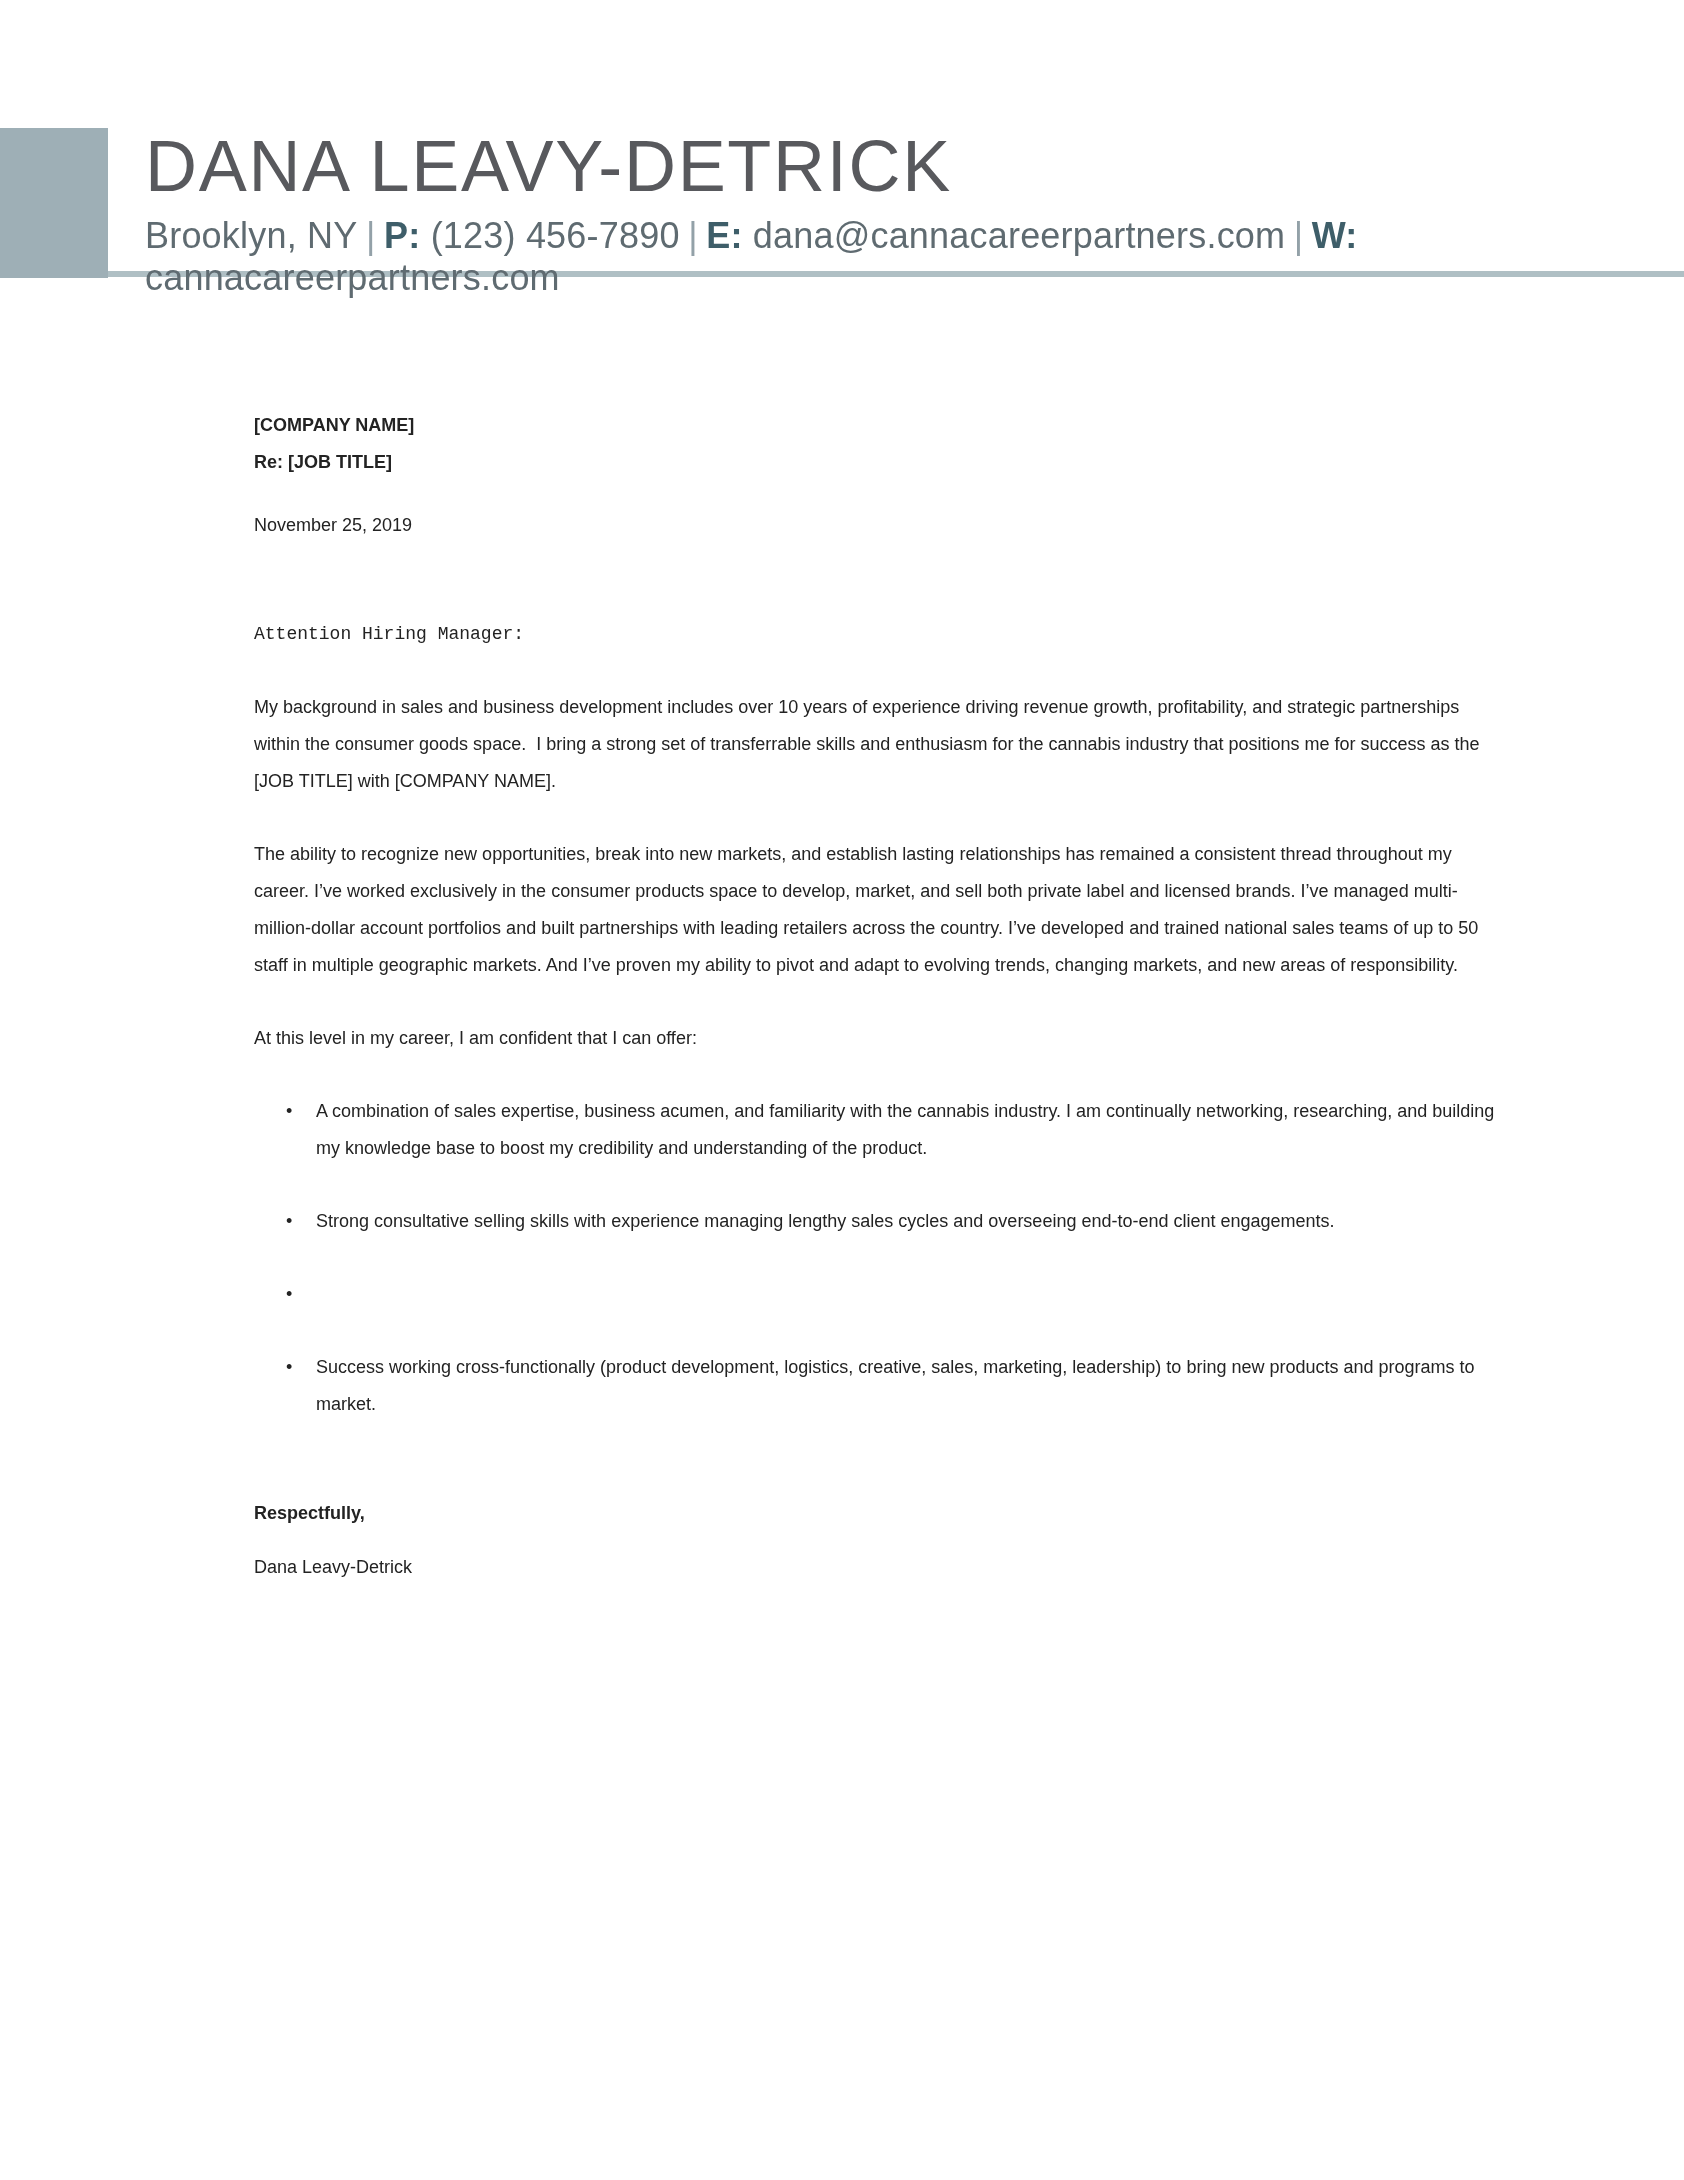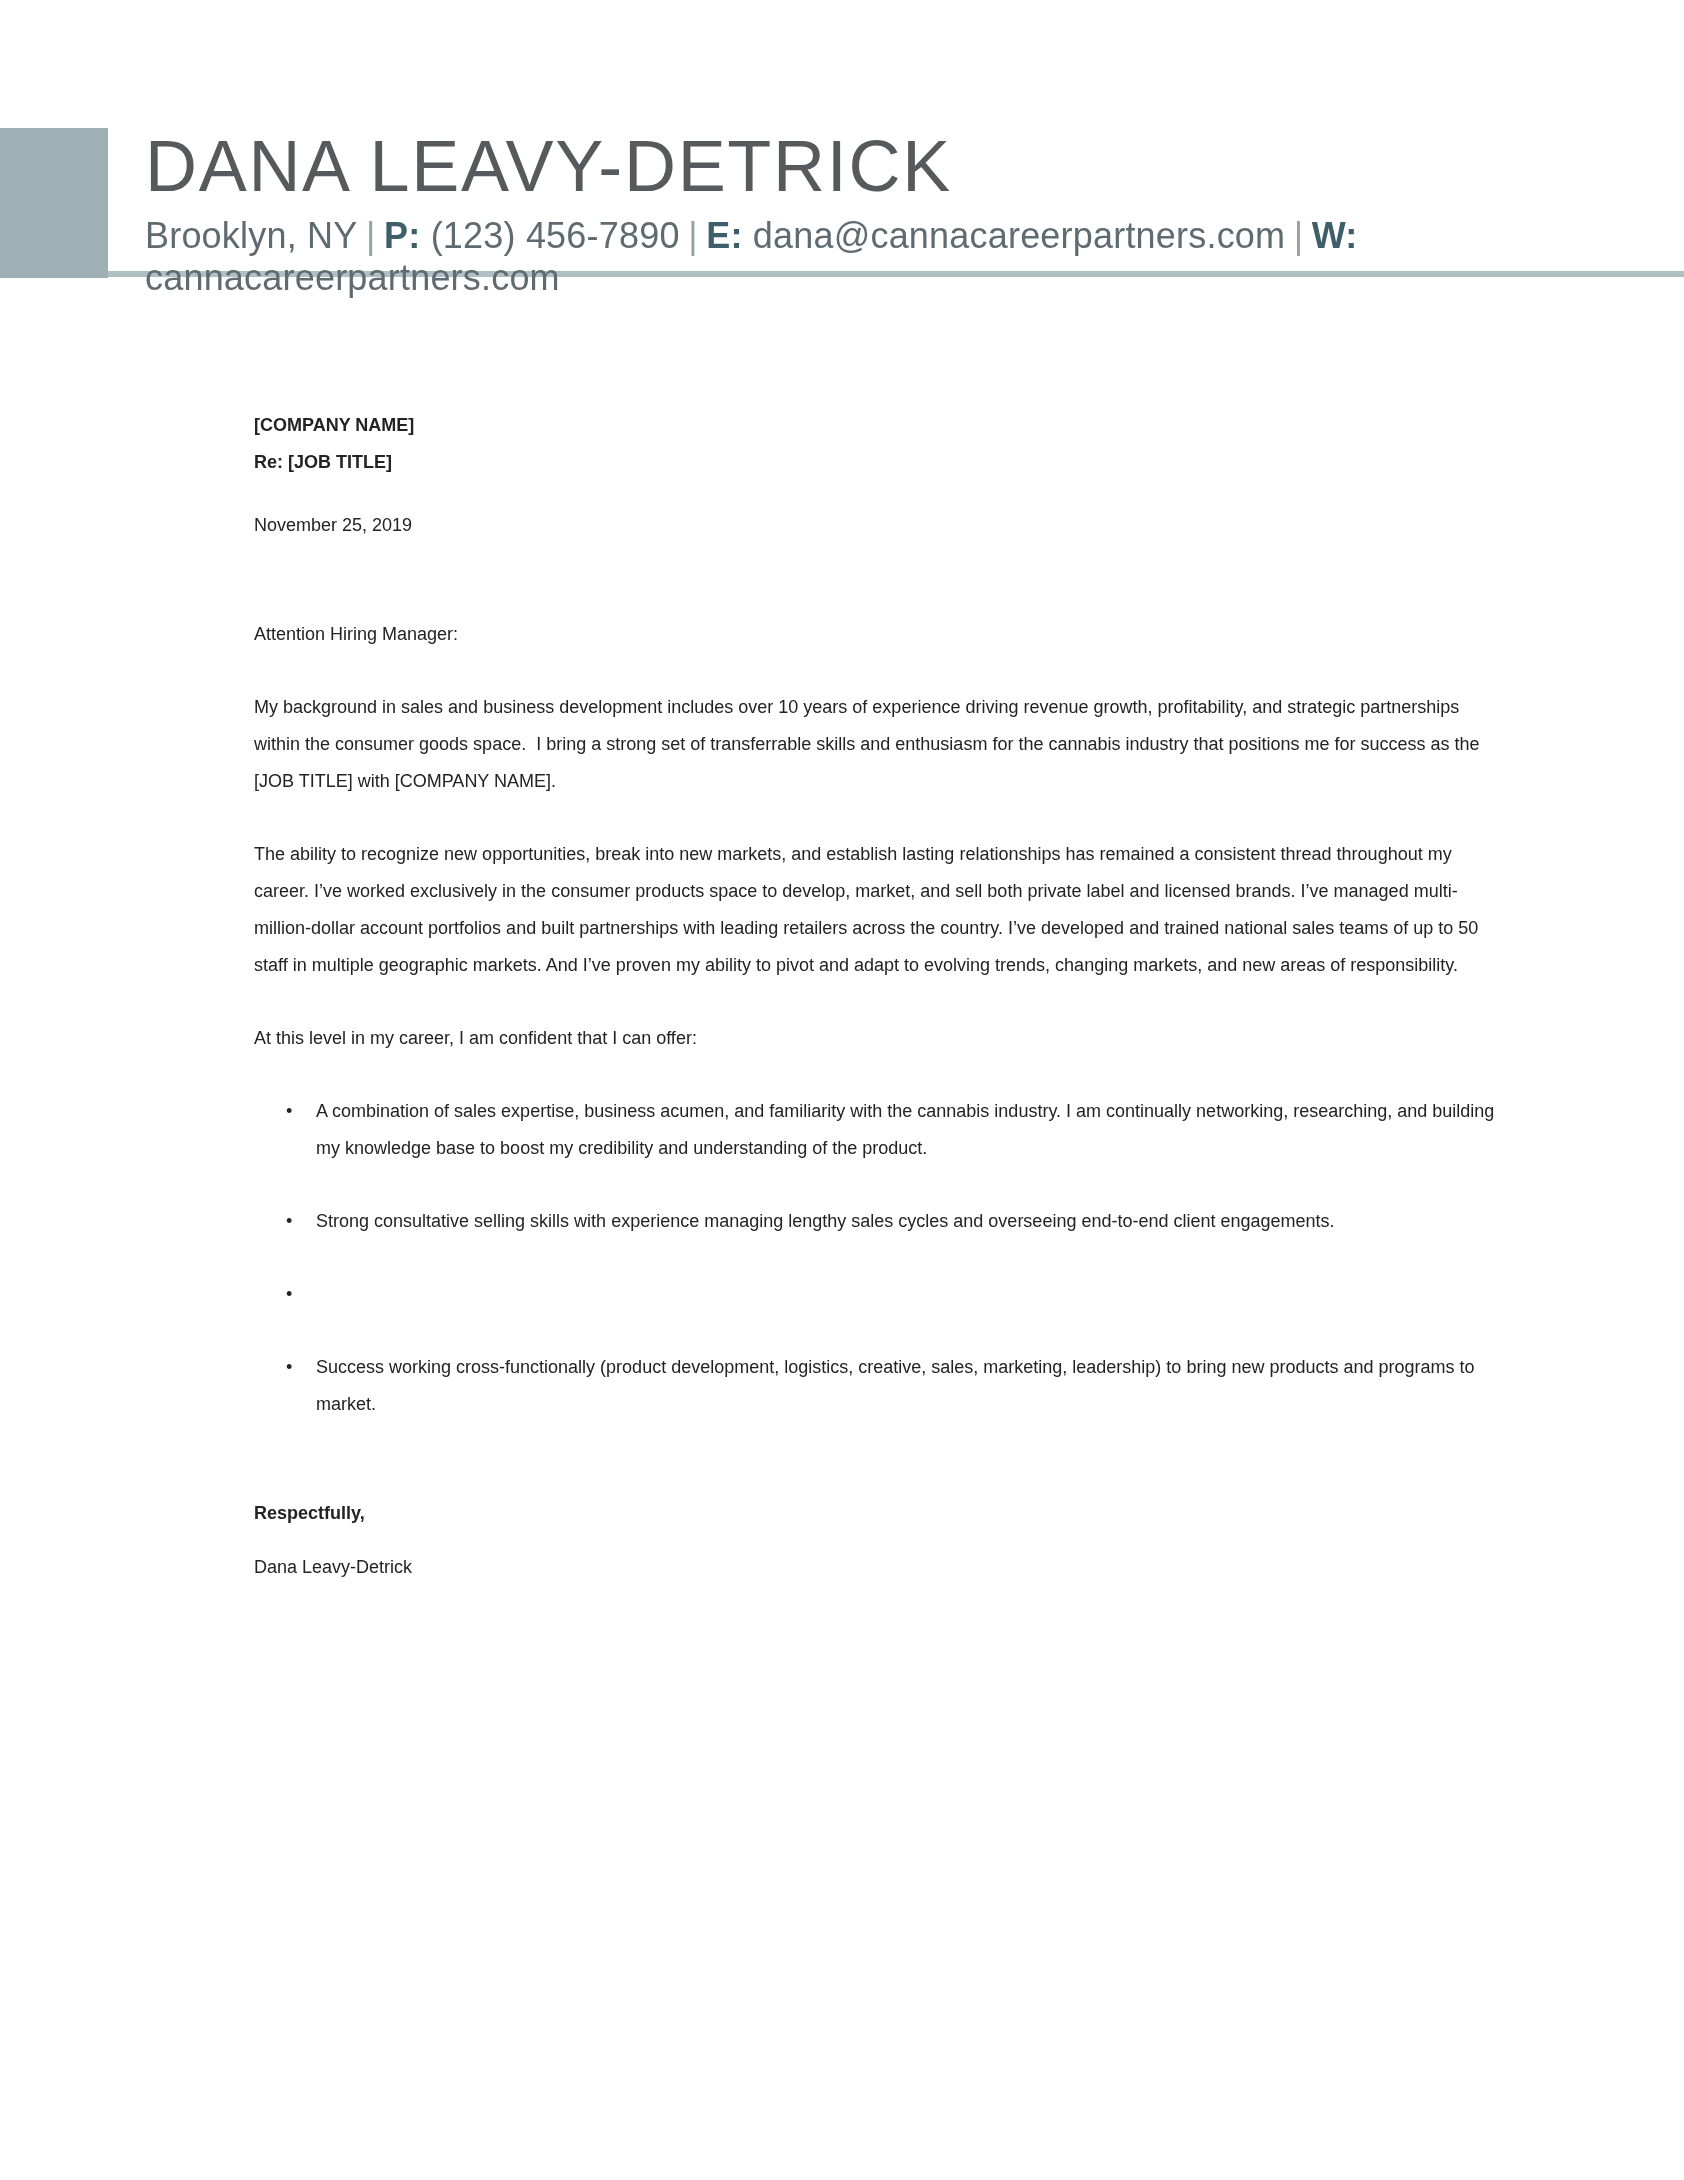--- a/index.html
+++ b/index.html
@@ -55,21 +55,21 @@
     top: 407px;
     left: 224px;
     width: 1245px;
     font-size: 18px;
     line-height: 37px;
     color: #232323;
     margin-left: 30px;
   }
   .recipient-line { font-weight: bold; }
   .date-line { margin-top: 25.6px; }
-  .salutation { margin-top: 72px; }
+  .salutation { margin-top: 72px; font-family: Liberation Mono, monospace; }
   .para { margin-top: 36px; white-space: pre-wrap; }
   .offer-list {
     list-style: none;
     margin: 36px 0 0 0;
     padding: 0;
   }
   .offer-list li { display: flex; margin-top: 36px; }
   .offer-list li:first-child { margin-top: 36px; }
   .bullet-marker {
     flex: none;

